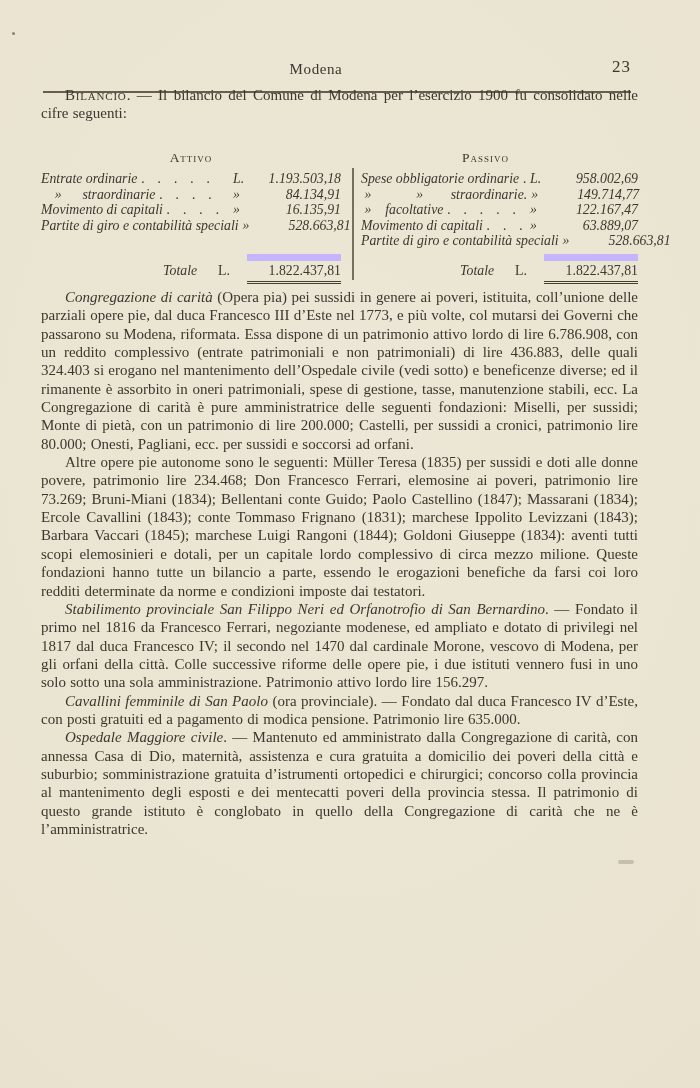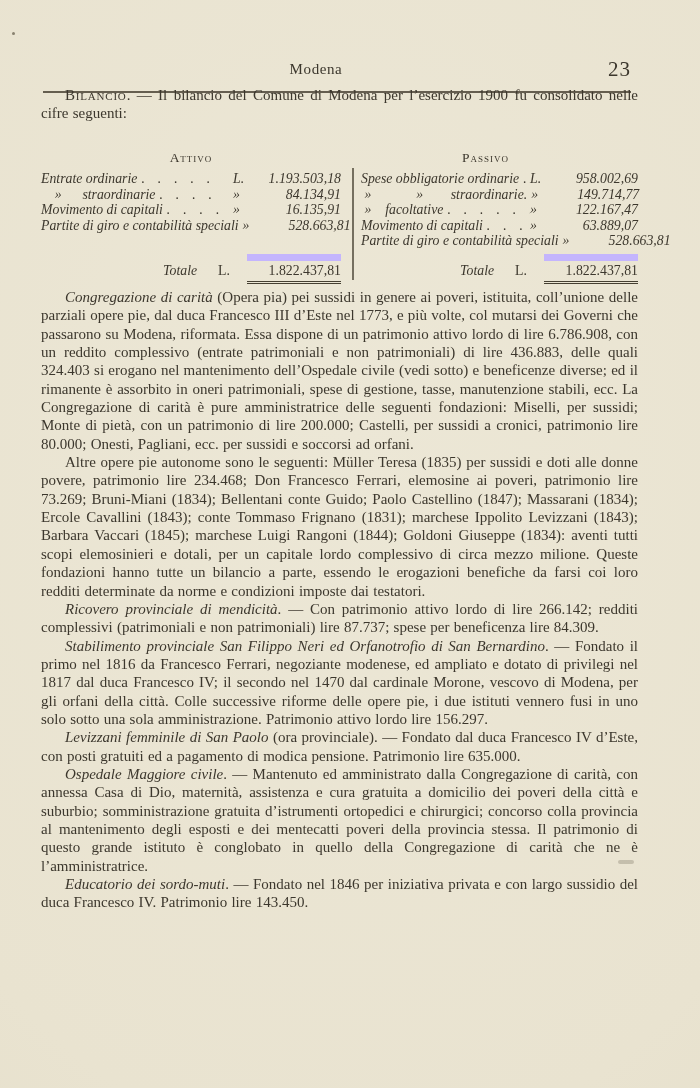--- a/index.html
+++ b/index.html
@@ -11,21 +11,21 @@
     -webkit-font-smoothing:antialiased;
   }
   .abs{position:absolute;}
   
   .running-head{
     top:61px;left:41px;width:550px;text-align:center;
     font-size:15px;letter-spacing:.6px;
   }
   .page-number{
     top:57px;left:583px;width:48px;text-align:right;
-    font-size:21px;letter-spacing:1px;
+    font-size:17px;letter-spacing:1px;
   }
   .header-rule{
     top:91px;left:43px;width:588px;height:2px;background:#4d4738;opacity:.85;
   }
   
   .text-block{left:41px;width:597px;font-size:15px;line-height:18.35px;}
   .intro-block{top:86px;}
   .paras-block{top:288px;}
   .body-par{margin:0;text-indent:24px;text-align:justify;word-spacing:.5px;}
   .lead-italic{font-style:italic;}
@@ -143,18 +143,16 @@
       <span class="total-label">Totale</span>
       <span class="total-cur">L.</span>
       <span class="total-amount">1.822.437,81</span>
     </div>
   </div>
 </div>
 
 <div class="abs text-block paras-block" id="paras-mount">
     <p class="body-par"><span class="lead-italic">Congregazione di carità</span><span class="par-rest"> (Opera pia) pei sussidi in genere ai poveri, istituita, coll’unione delle parziali opere pie, dal duca Francesco III d’Este nel 1773, e più volte, col mutarsi dei Governi che passarono su Modena, riformata. Essa dispone di un patrimonio attivo lordo di lire 6.786.908, con un reddito complessivo (entrate patrimoniali e non patrimoniali) di lire 436.883, delle quali 324.403 si erogano nel mantenimento dell’Ospedale civile (vedi sotto) e beneficenze diverse; ed il rimanente è assorbito in oneri patrimoniali, spese di gestione, tasse, manutenzione stabili, ecc. La Congregazione di carità è pure amministratrice delle seguenti fondazioni: Miselli, per sussidi; Monte di pietà, con un patrimonio di lire 200.000; Castelli, per sussidi a cronici, patrimonio lire 80.000; Onesti, Pagliani, ecc. per sussidi e soccorsi ad orfani.</span></p>
     <p class="body-par"><span class="par-rest">Altre opere pie autonome sono le seguenti: Müller Teresa (1835) per sussidi e doti alle donne povere, patrimonio lire 234.468; Don Francesco Ferrari, elemosine ai poveri, patrimonio lire 73.269; Bruni-Miani (1834); Bellentani conte Guido; Paolo Castellino (1847); Massarani (1834); Ercole Cavallini (1843); conte Tommaso Frignano (1831); marchese Ippolito Levizzani (1843); Barbara Vaccari (1845); marchese Luigi Rangoni (1844); Goldoni Giuseppe (1834): aventi tutti scopi elemosinieri e dotali, per un capitale lordo complessivo di circa mezzo milione. Queste fondazioni hanno tutte un bilancio a parte, essendo le erogazioni benefiche da farsi coi loro redditi determinate da norme e condizioni imposte dai testatori.</span></p>
-    <p class="body-par"><span class="lead-italic">Ricovero provinciale di mendicità</span><span class="par-rest">. — Con patrimonio attivo lordo di lire 266.142; redditi complessivi (patrimoniali e non patrimoniali) lire 87.737; spese per beneficenza lire 84.309.</span></p>
     <p class="body-par"><span class="lead-italic">Stabilimento provinciale San Filippo Neri ed Orfanotrofio di San Bernardino</span><span class="par-rest">. — Fondato il primo nel 1816 da Francesco Ferrari, negoziante modenese, ed ampliato e dotato di privilegi nel 1817 dal duca Francesco IV; il secondo nel 1470 dal cardinale Morone, vescovo di Modena, per gli orfani della città. Colle successive riforme delle opere pie, i due istituti vennero fusi in uno solo sotto una sola amministrazione. Patrimonio attivo lordo lire 156.297.</span></p>
-    <p class="body-par"><span class="lead-italic">Levizzani femminile di San Paolo</span><span class="par-rest"> (ora provinciale). — Fondato dal duca Francesco IV d’Este, con posti gratuiti ed a pagamento di modica pensione. Patrimonio lire 635.000.</span></p>
+    <p class="body-par"><span class="lead-italic">Cavallini femminile di San Paolo</span><span class="par-rest"> (ora provinciale). — Fondato dal duca Francesco IV d’Este, con posti gratuiti ed a pagamento di modica pensione. Patrimonio lire 635.000.</span></p>
     <p class="body-par"><span class="lead-italic">Ospedale Maggiore civile</span><span class="par-rest">. — Mantenuto ed amministrato dalla Congregazione di carità, con annessa Casa di Dio, maternità, assistenza e cura gratuita a domicilio dei poveri della città e suburbio; somministrazione gratuita d’istrumenti ortopedici e chirurgici; concorso colla provincia al mantenimento degli esposti e dei mentecatti poveri della provincia stessa. Il patrimonio di questo grande istituto è conglobato in quello della Congregazione di carità che ne è l’amministratrice.</span></p>
-    <p class="body-par"><span class="lead-italic">Educatorio dei sordo-muti</span><span class="par-rest">. — Fondato nel 1846 per iniziativa privata e con largo sussidio del duca Francesco IV. Patrimonio lire 143.450.</span></p>
   </div>
 
 </body></html>

